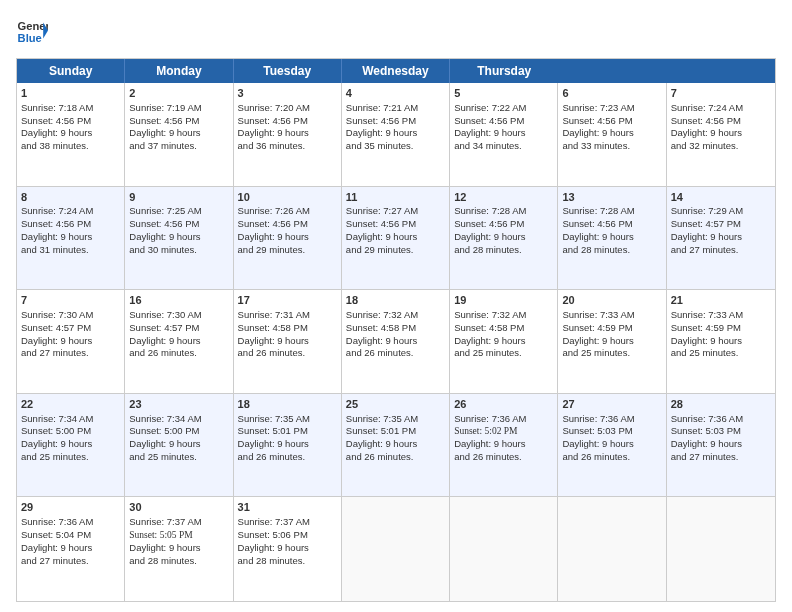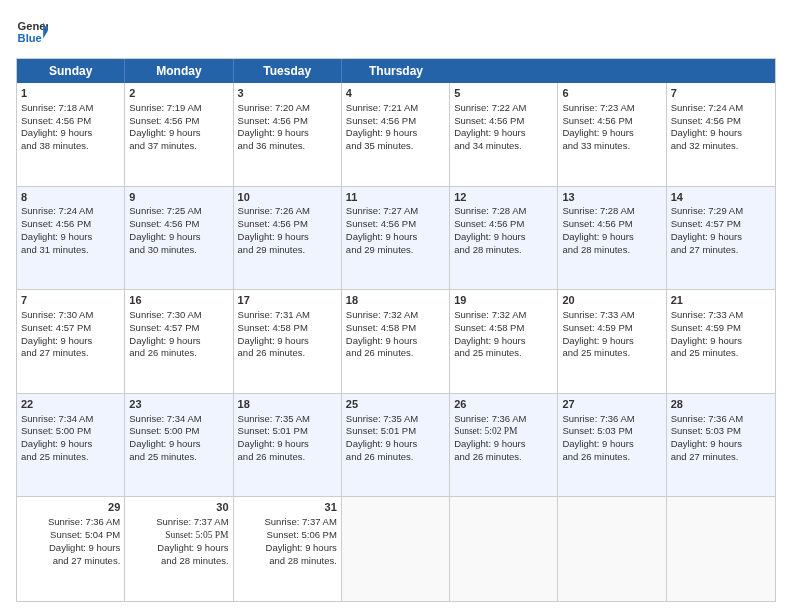--- a/index.html
+++ b/index.html
@@ -67,21 +67,21 @@
     .cal-body {
       flex: 1;
       display: grid;
       grid-template-rows: repeat(5, 1fr);
     }
     .cal-row {
       display: grid;
       grid-template-columns: repeat(7, 1fr);
       border-bottom: 1px solid #ccc;
     }
-    .cal-row:last-child { border-bottom: none; text-align: right; }
+    .cal-row:last-child { border-bottom: none; }
     .cal-cell {
       border-right: 1px solid #ccc;
       padding: 3px 4px;
       font-size: 9.5px;
       color: #333;
       line-height: 1.35;
       background: #fff;
     }
     .cal-cell:last-child { border-right: none; }
     .cal-cell.empty { background: #f9f9f9; }
@@ -109,20 +109,21 @@
       <div class="month-title"></div>
       <div class="location"></div>
     </div>
   </div>
 
   <div class="calendar">
     <div class="cal-header">
     <div class="cal-header-cell">Sunday</div>
         <div class="cal-header-cell">Monday</div>
         <div class="cal-header-cell">Tuesday</div>
+        <div class="cal-header-cell">Wednesday</div>
         <div class="cal-header-cell">Thursday</div>
       </div>
     <div class="cal-body">
     <div class="cal-row">
           <div class="cal-cell">
             <span class="day-num">1</span>
             <span style="display: block;">Sunrise: 7:18 AM</span>
             <span style="display: block;">Sunset: 4:56 PM</span>
             <span style="display: block;">Daylight: 9 hours</span>
             <span style="display: block;">and 38 minutes.</span>

